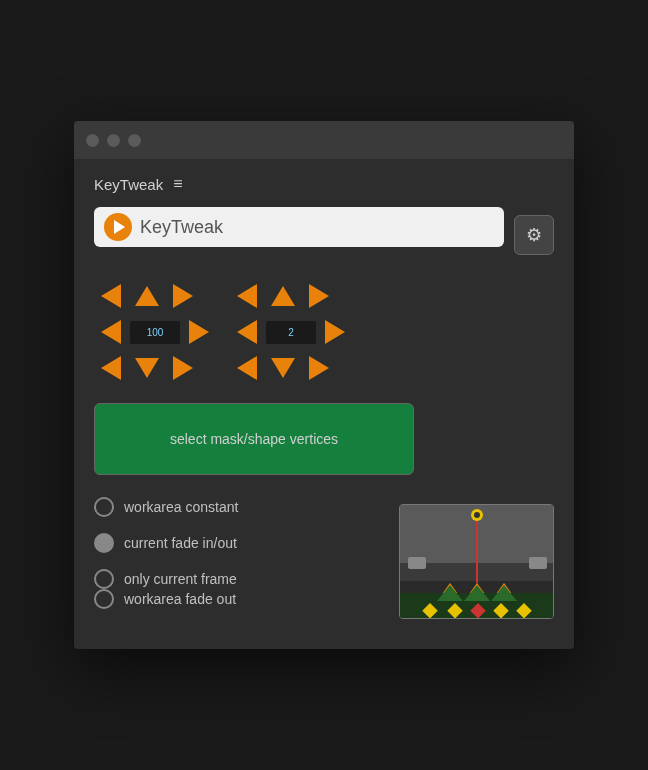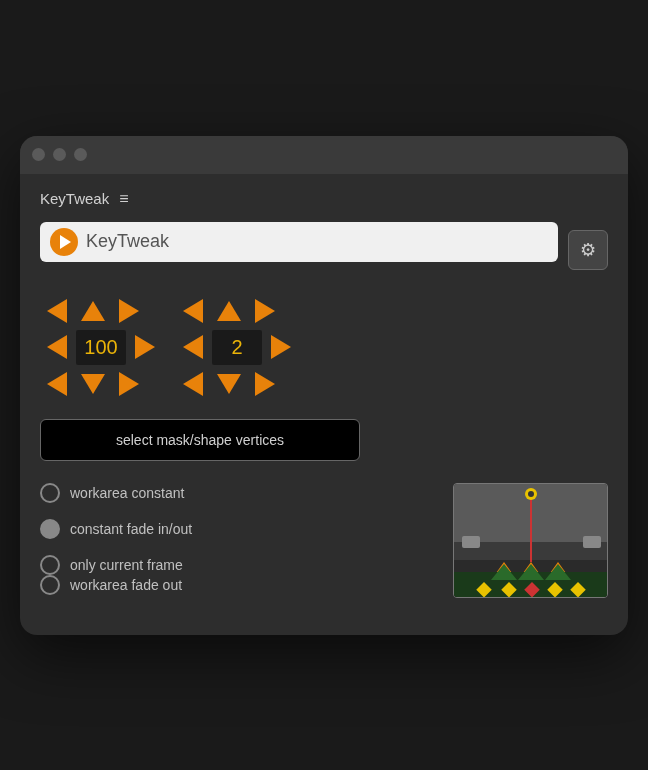--- a/index.html
+++ b/index.html
@@ -7,23 +7,23 @@
     body {
       background: #1a1a1a;
       display: flex;
       justify-content: center;
       align-items: center;
       min-height: 100vh;
       font-family: -apple-system, BlinkMacSystemFont, 'Segoe UI', sans-serif;
     }
 
     .window {
-      width: 608px;
+      width: 500px;
       background: #2d2d2d;
-      border-radius: 17px;
+      border-radius: 4px;
       overflow: hidden;
       box-shadow: 0 20px 60px rgba(0,0,0,0.6);
     }
 
     .titlebar {
       background: #3a3a3a;
       height: 38px;
       display: flex;
       align-items: center;
       padding: 0 12px;
@@ -181,34 +181,34 @@
     }
 
     .tri-right {
       border-top: 12px solid transparent;
       border-bottom: 12px solid transparent;
       border-left: 20px solid #e8820a;
     }
 
     .value-display {
       background: #1a1a1a;
-      color: #eab308;
-      font-size: 20px;
+      color: #7dd3fc;
+      font-size: 10px;
       width: 50px;
       text-align: center;
       padding: 6px 4px;
       border-radius: 2px;
     }
 
     
     .select-btn {
       width: 100%;
       max-width: 320px;
-      padding: 12px 20px;
-      background: #000000;
+      padding: 27px 20px;
+      background: #15803d;
       border: 1px solid #666;
       border-radius: 6px;
       color: #d0d0d0;
       font-size: 14px;
       cursor: pointer;
       text-align: center;
       margin-bottom: 22px;
     }
 
     .radio-row {
@@ -251,21 +251,21 @@
       height: 115px;
       background: #555;
       border: 1px solid #777;
       border-radius: 4px;
       overflow: hidden;
       position: relative;
     }
 
     .bottom-section {
       display: flex;
-      align-items: flex-start;
+      align-items: center;
     }
 
     .radio-options {
       flex: 1;
     }
   </style>
 </head>
 <body>
 
 <div class="window">
@@ -374,21 +374,21 @@
     <div class="bottom-section">
       <div class="radio-options">
 
         <div class="radio-row" style="margin-bottom:16px">
           <div class="radio-circle"></div>
           <span class="radio-label">workarea constant</span>
         </div>
 
         <div class="radio-row" style="margin-bottom:16px">
           <div class="radio-circle selected"></div>
-          <span class="radio-label">constant fade in/out</span>
+          <span class="radio-label">current fade in/out</span>
         </div>
 
 
         <div class="radio-row">
           <div class="radio-circle"></div>
           <span class="radio-label">only current frame</span>
         </div>
 
         <div class="radio-row" style="margin-bottom:16px">
           <div class="radio-circle"></div>

